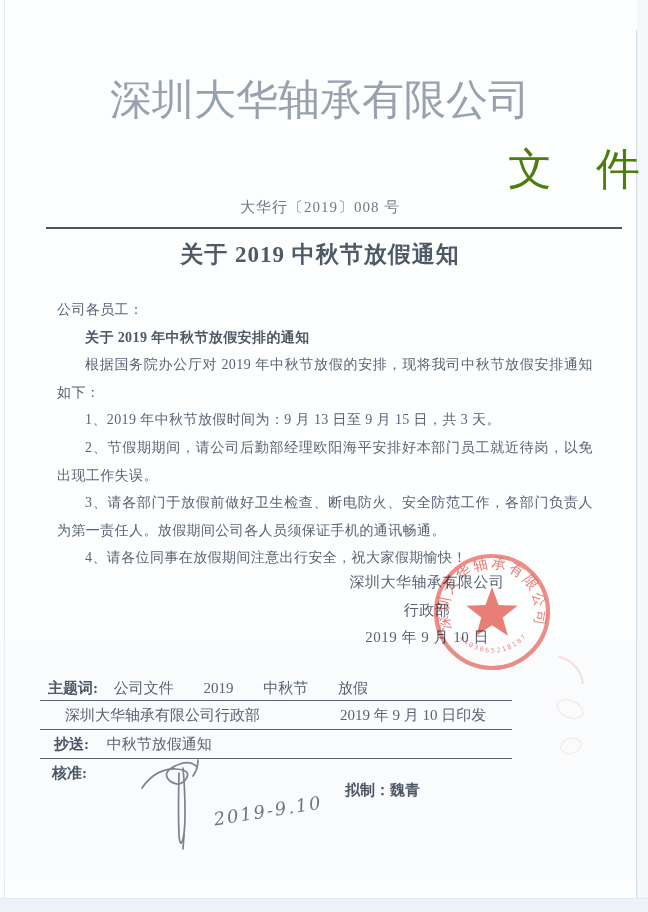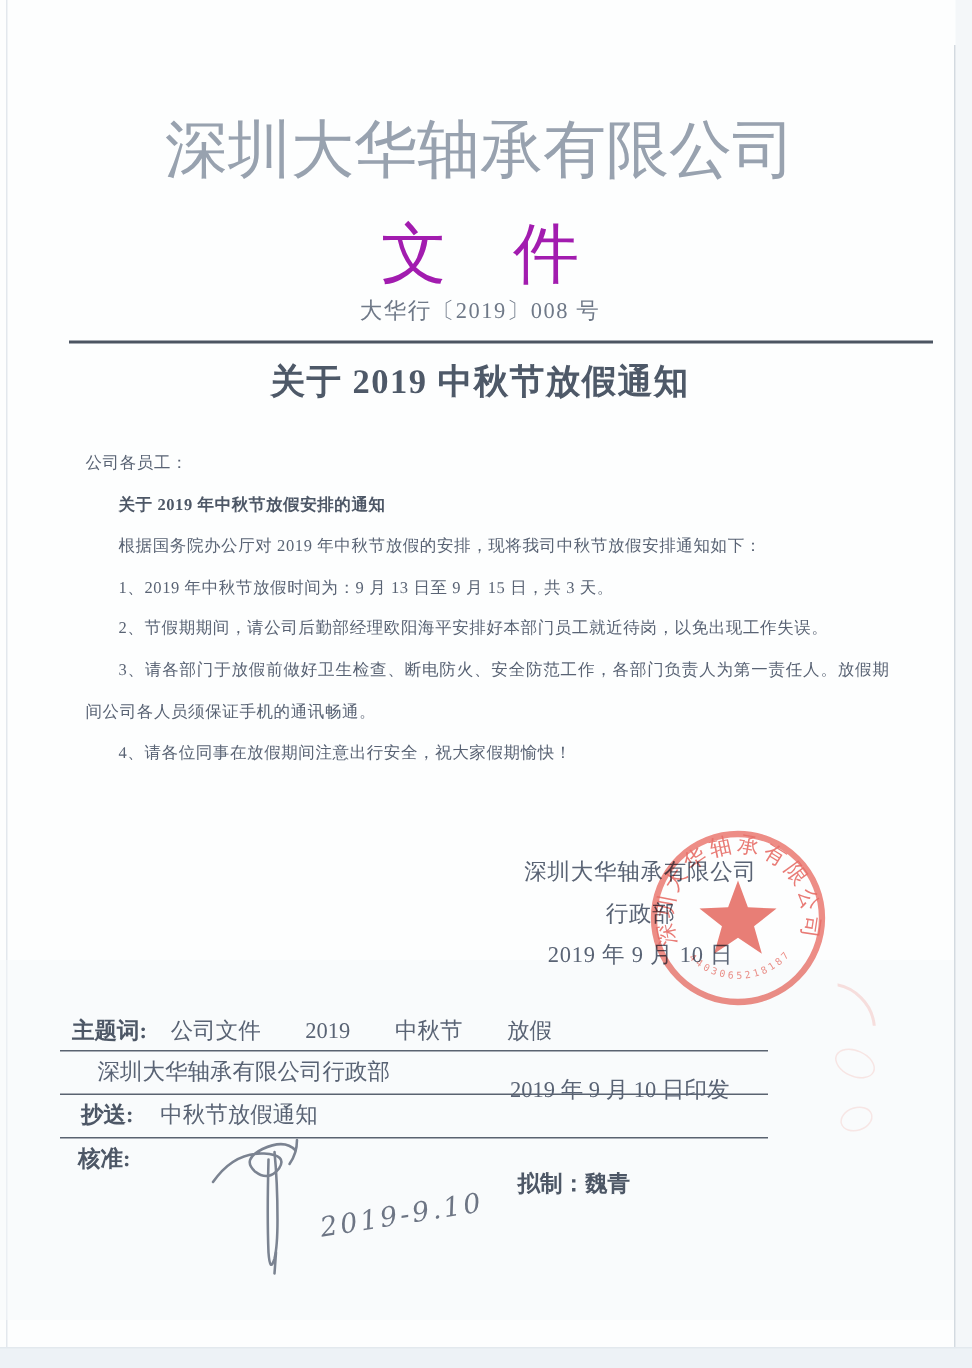--- a/index.html
+++ b/index.html
@@ -18,38 +18,38 @@
   .edge-bottom{position:absolute;left:0;top:898px;width:648px;height:14px;background:#edf2f6;border-top:1px solid #e3e9ee;}
   .tint-a{position:absolute;left:0;top:640px;width:648px;height:240px;background:#f4f8fb;opacity:.45;pointer-events:none;}
 
   .company-title{
     position:absolute;left:0;top:72px;width:640px;
     text-align:center;font-size:42px;letter-spacing:0px;
     color:#98a2af;font-weight:400;white-space:nowrap;
   }
   .doc-type{
     position:absolute;left:0;top:140px;width:640px;
-    text-align:center;font-size:44px;color:#a21caf;font-weight:400;
+    text-align:right;font-size:44px;color:#4d7c0f;font-weight:400;
   }
   .doc-number{
     position:absolute;left:0;top:198px;width:640px;
     text-align:center;font-size:15px;color:#6f7988;letter-spacing:1px;
   }
   .divider{
     position:absolute;left:46px;top:227px;width:576px;height:2px;
     background:#4c5562;
   }
   .main-title{
     position:absolute;left:0;top:239px;width:640px;
     text-align:center;font-size:23px;font-weight:bold;color:#4e5968;
     letter-spacing:1px;
   }
   .body-text{
     position:absolute;left:57px;top:296px;width:536px;
-    font-size:11px;line-height:27.6px;text-align:justify;
+    font-size:14px;line-height:27.6px;text-align:justify;
     color:#596374;letter-spacing:.4px;
   }
   .body-text p{margin:0;text-indent:2em;}
   .body-text p.salutation{text-indent:0;}
   .body-text p.bold-heading{font-weight:bold;color:#4d5766;}
 
   .signature-block{
     position:absolute;left:327px;top:569px;width:200px;
     text-align:center;font-size:15px;line-height:27.5px;
     color:#596374;letter-spacing:.5px;
@@ -69,21 +69,21 @@
     position:absolute;left:40px;top:676px;width:472px;
     font-size:15px;color:#596374;
   }
   .ft-row{position:relative;height:28px;line-height:24px;white-space:nowrap;}
   .ft-row.subject{height:24px;padding-left:8px;}
   .ft-row.bordered{border-bottom:1.6px solid #5a6370;}
   .ft-label{font-weight:bold;color:#4d5766;}
   .kw{display:inline-block;margin-left:26px;}
   .kw.first{margin-left:12px;}
   .issuer-row{padding-left:25px;line-height:28px;}
-  .print-date{position:absolute;left:300px;top:12px;}
+  .print-date{position:absolute;left:300px;top:0;}
   .cc-row{padding-left:14px;line-height:28px;}
   .cc-value{margin-left:14px;}
   .approve-row{padding-left:12px;line-height:28px;}
   .draft{position:absolute;left:305px;top:0;font-weight:bold;color:#4d5766;margin-top:17px;}
 
   .handwriting-svg{position:absolute;left:120px;top:750px;width:220px;height:110px;}
   .hand-date{
     position:absolute;left:213px;top:800px;
     font-size:18px;font-style:italic;color:#6d7584;
     transform:rotate(-9deg);letter-spacing:2px;

